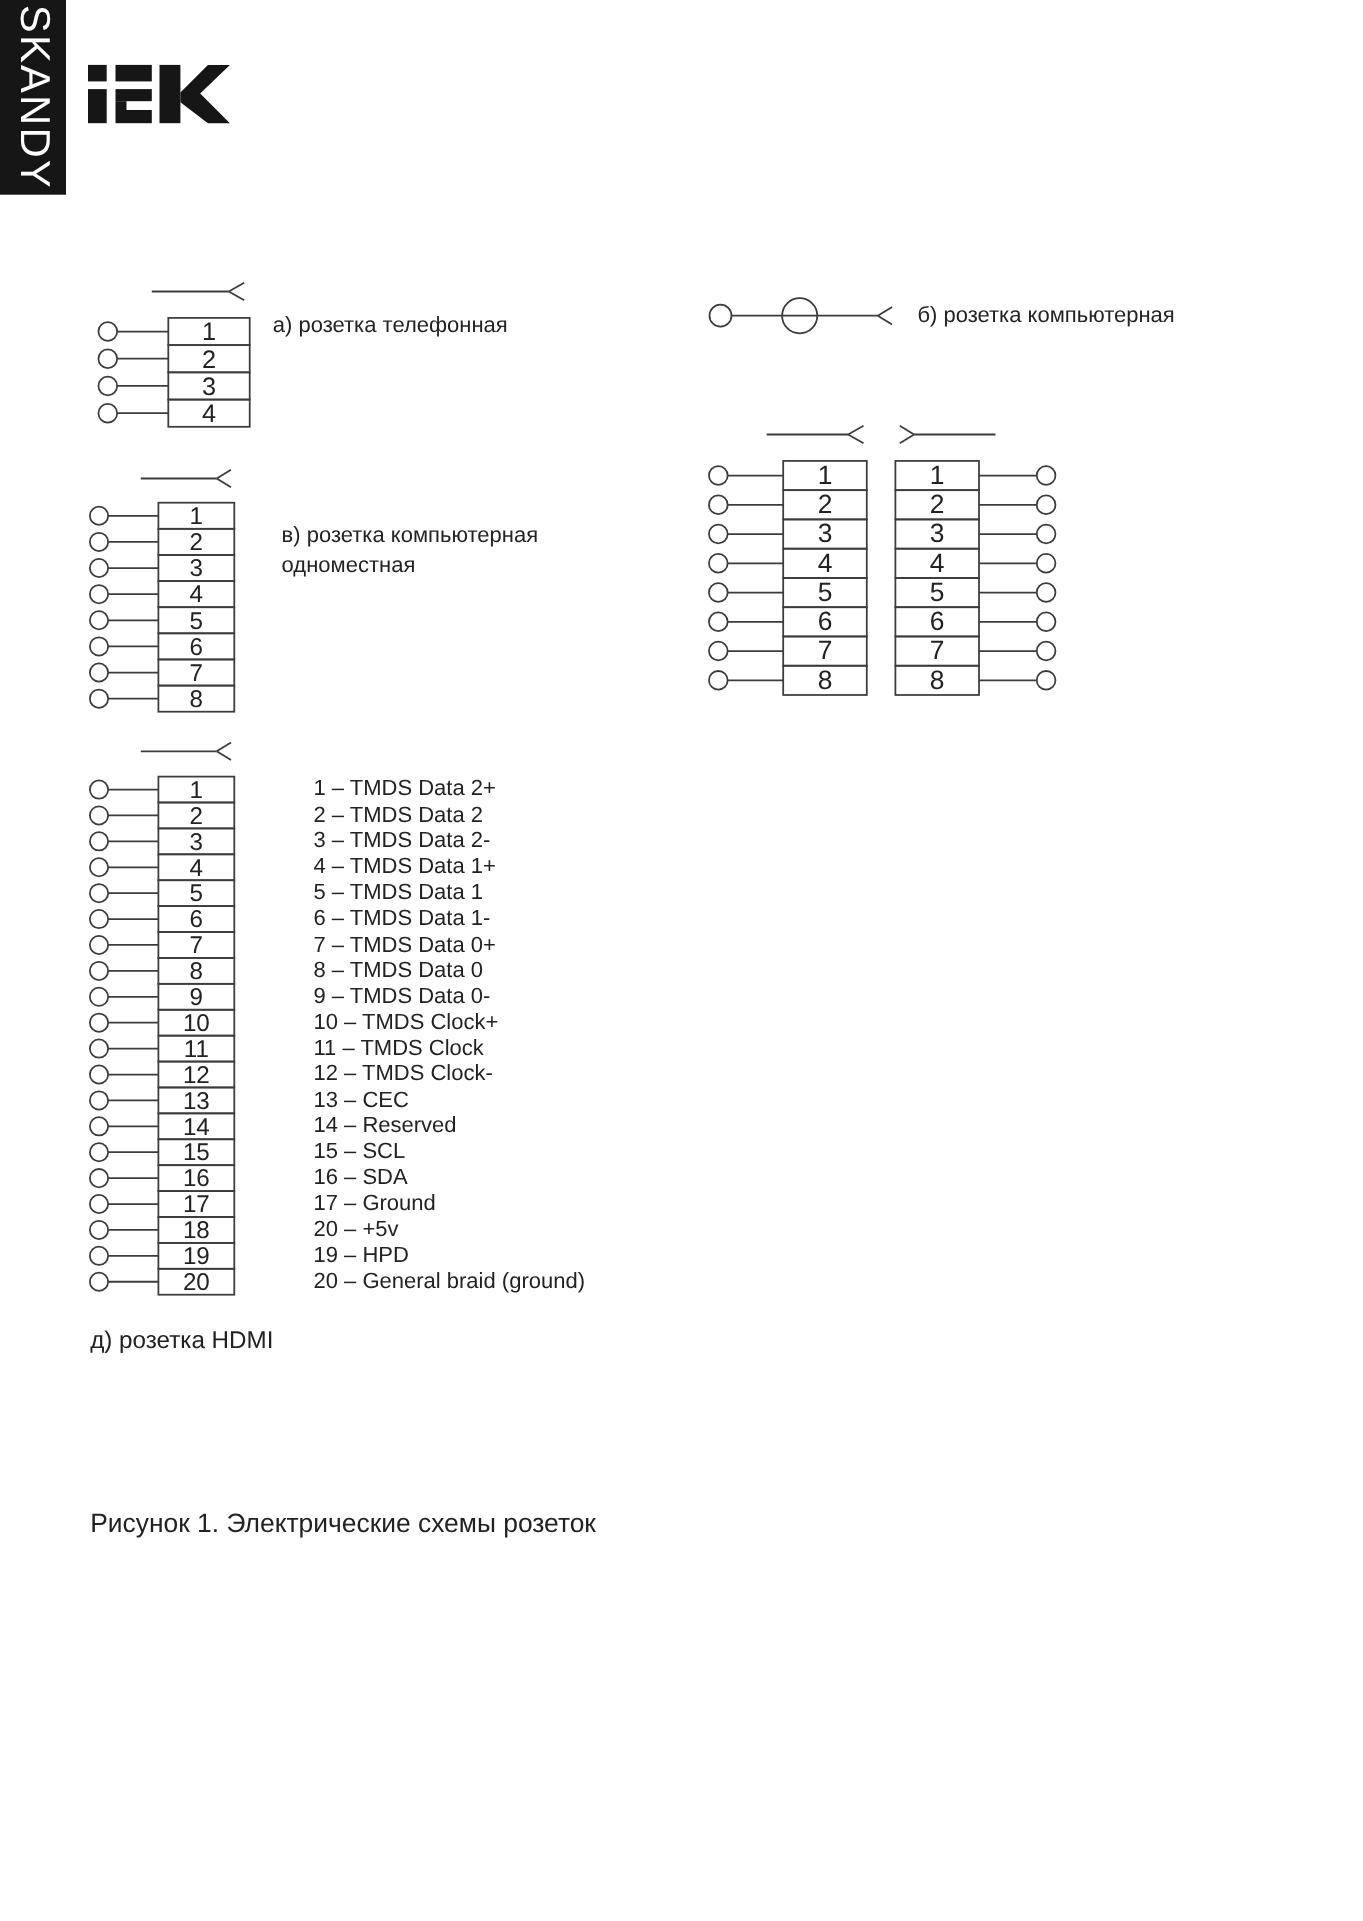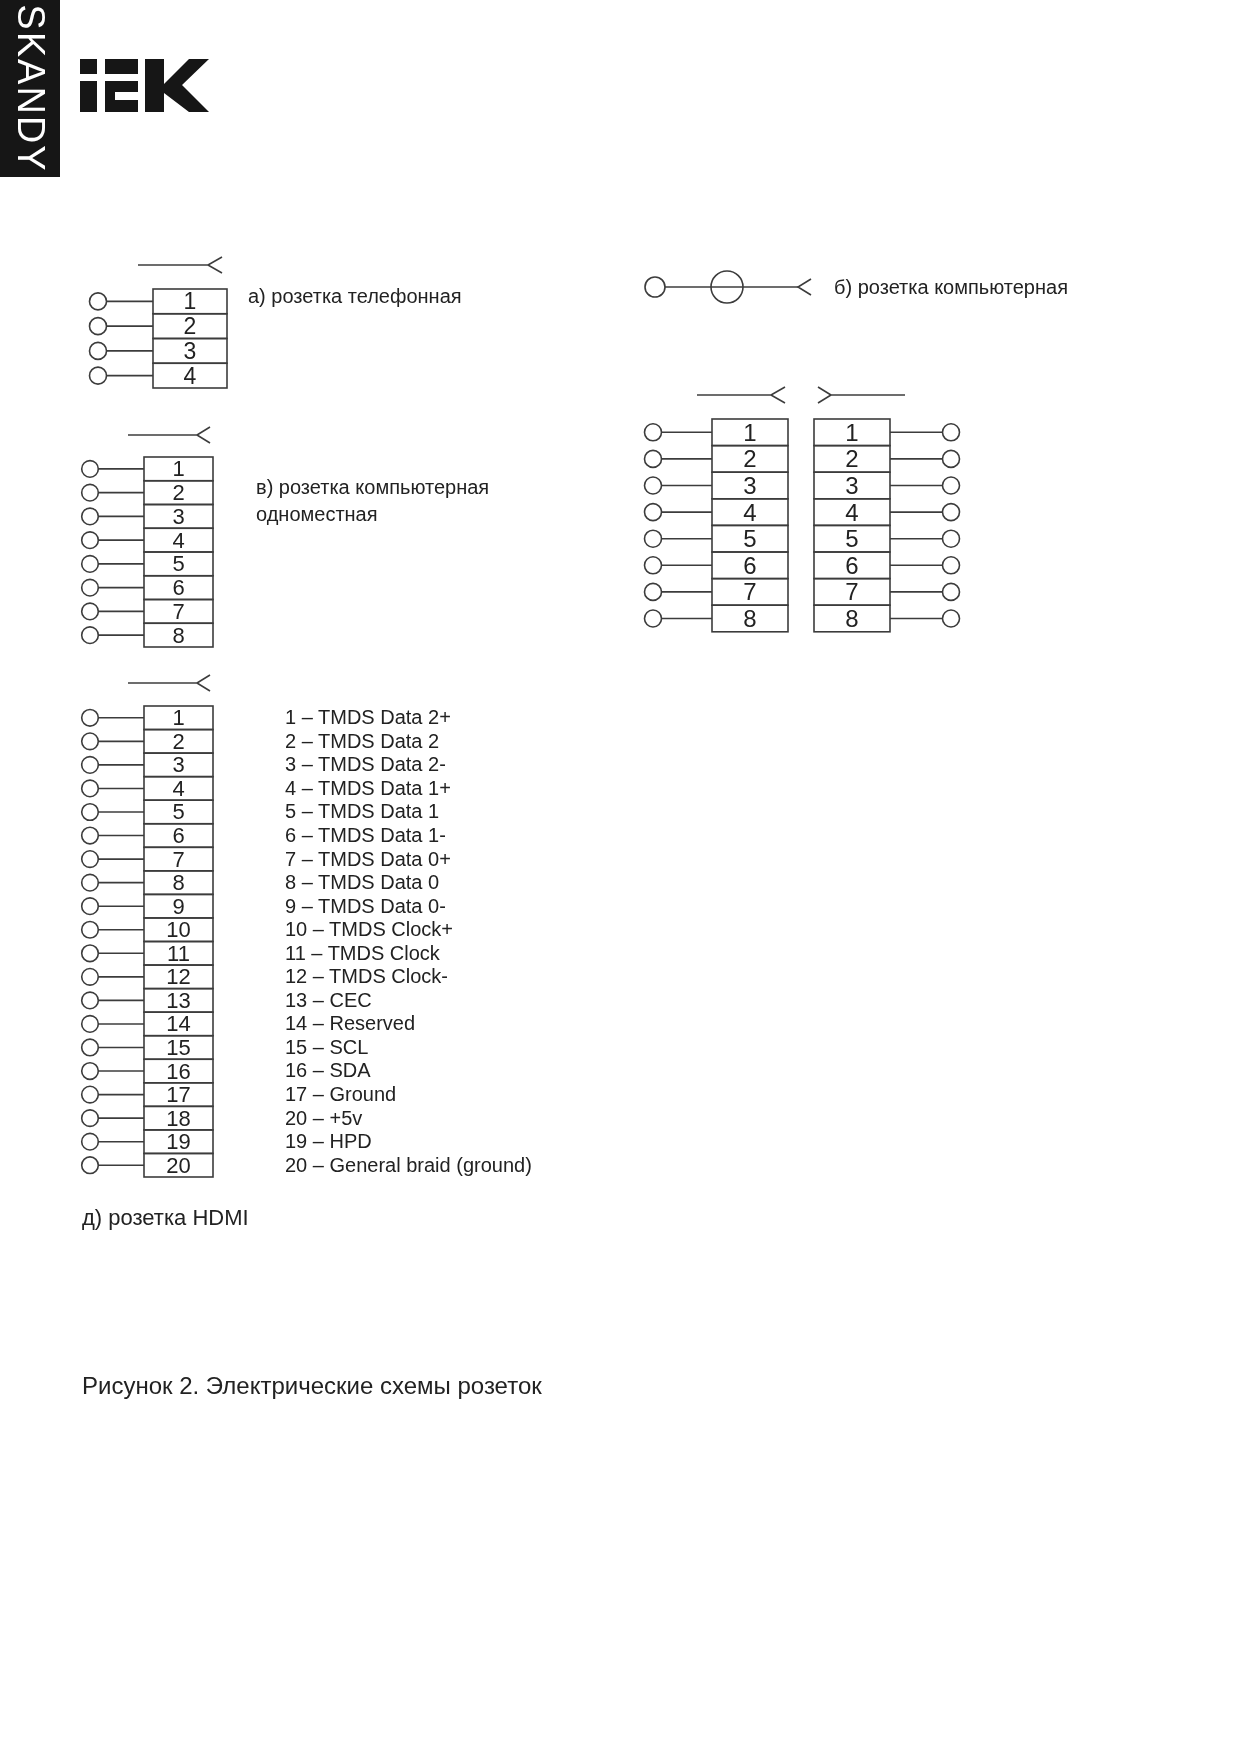--- a/index.html
+++ b/index.html
@@ -316,15 +316,15 @@
       <div class="pin-desc">14 – Reserved</div>
       <div class="pin-desc">15 – SCL</div>
       <div class="pin-desc">16 – SDA</div>
       <div class="pin-desc">17 – Ground</div>
       <div class="pin-desc">20 – +5v</div>
       <div class="pin-desc">19 – HPD</div>
       <div class="pin-desc">20 – General braid (ground)</div>
     </div>
   <div class="lbl lbl-lg" style="left:82px;top:1204px">д) розетка HDMI</div>
 
-  <div class="caption" style="left:82px;top:1371px">Рисунок 2. Электрические схемы розеток</div>
+  <div class="caption" style="left:82px;top:1371px">Рисунок 1. Электрические схемы розеток</div>
 
 </div>
 
 </body></html>

